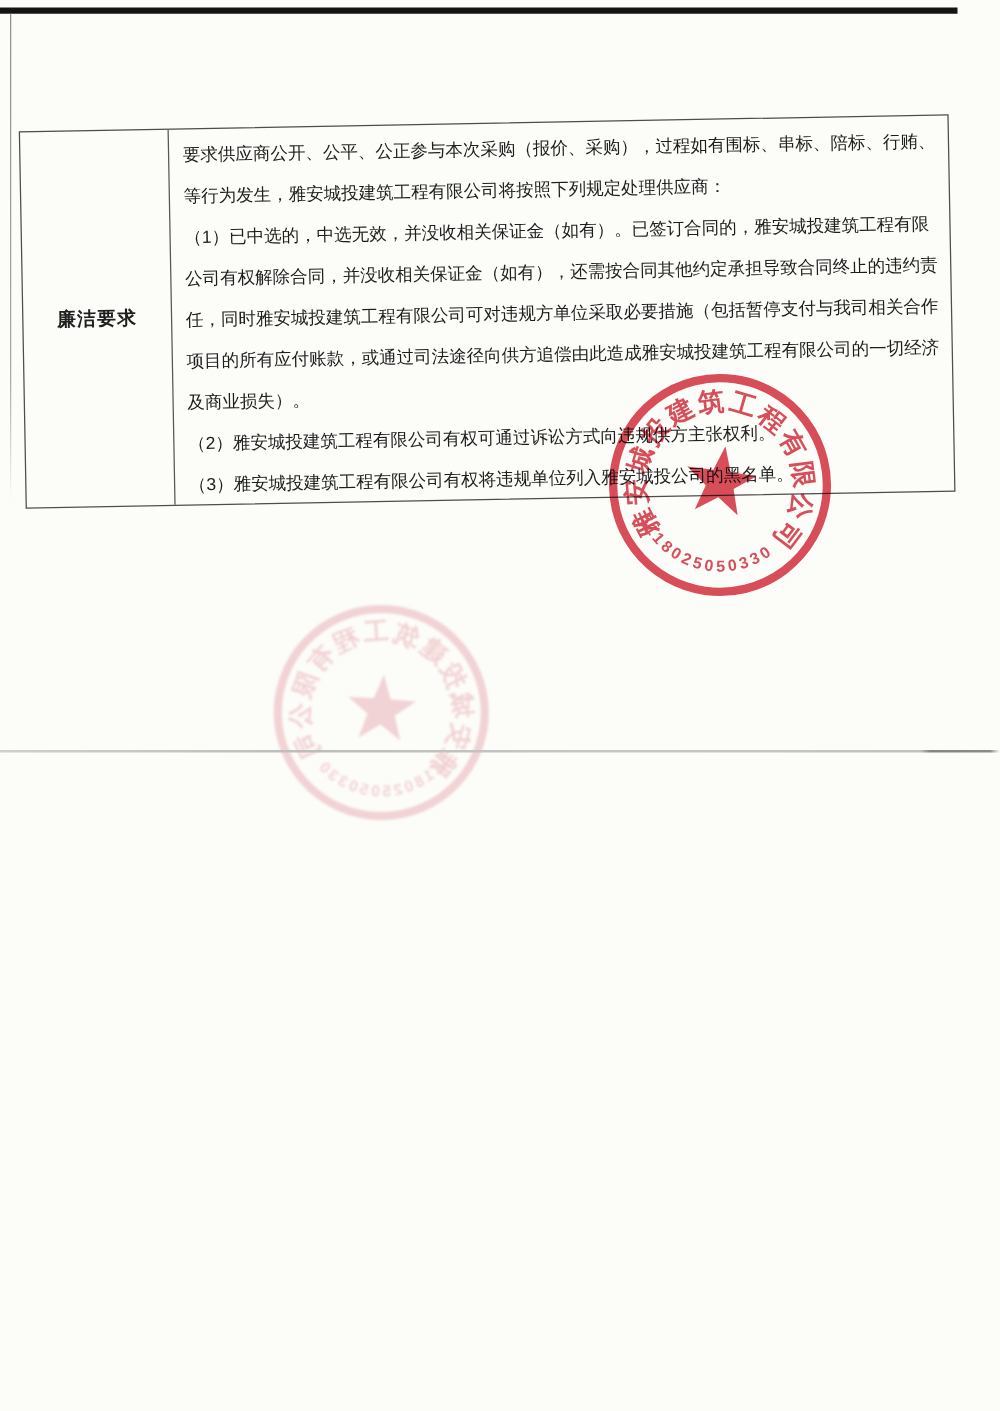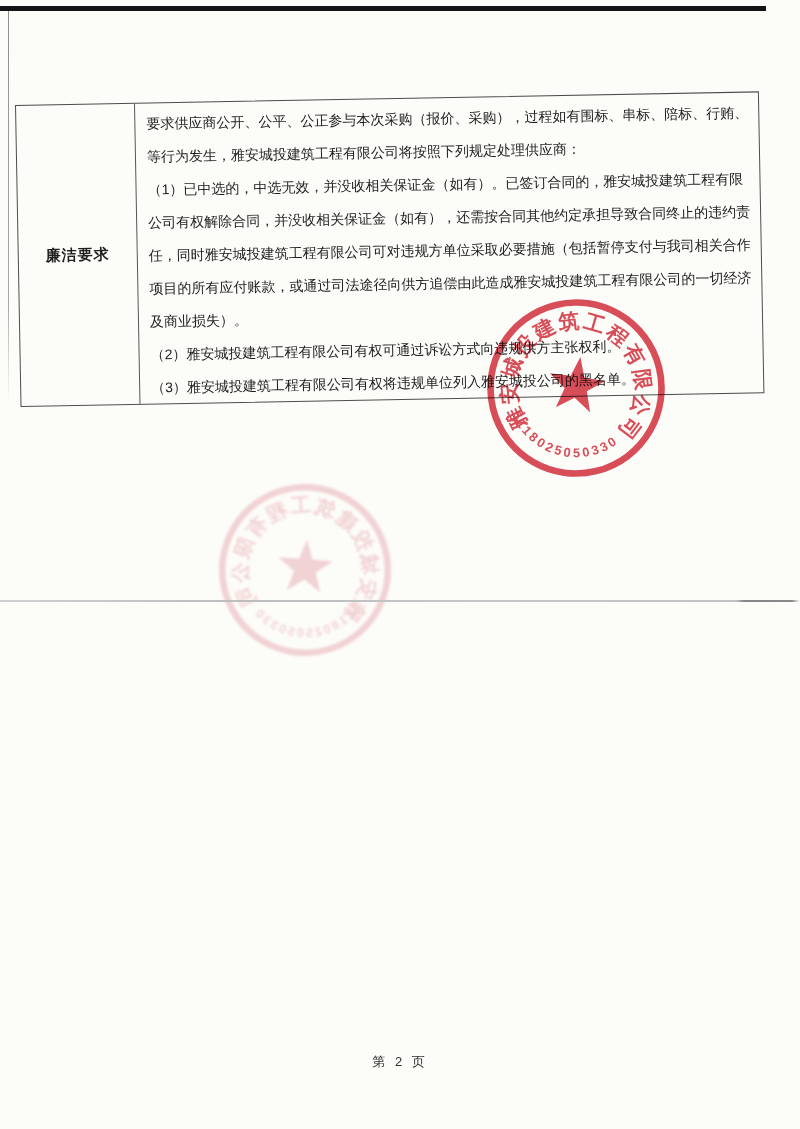--- a/index.html
+++ b/index.html
@@ -137,15 +137,14 @@
   <svg class="stamp-ghost" viewBox="-100 -100 200 200">
     <use href="#seal-art" xlink:href="#seal-art"></use>
   </svg>
 
   <div class="fold-line"></div>
 
   <svg class="stamp-main" viewBox="-100 -100 200 200">
     <use href="#seal-art" xlink:href="#seal-art"></use>
   </svg>
 
-  <div class="page-footer">第 2 页</div>
 
 </div>
 
 </body></html>

